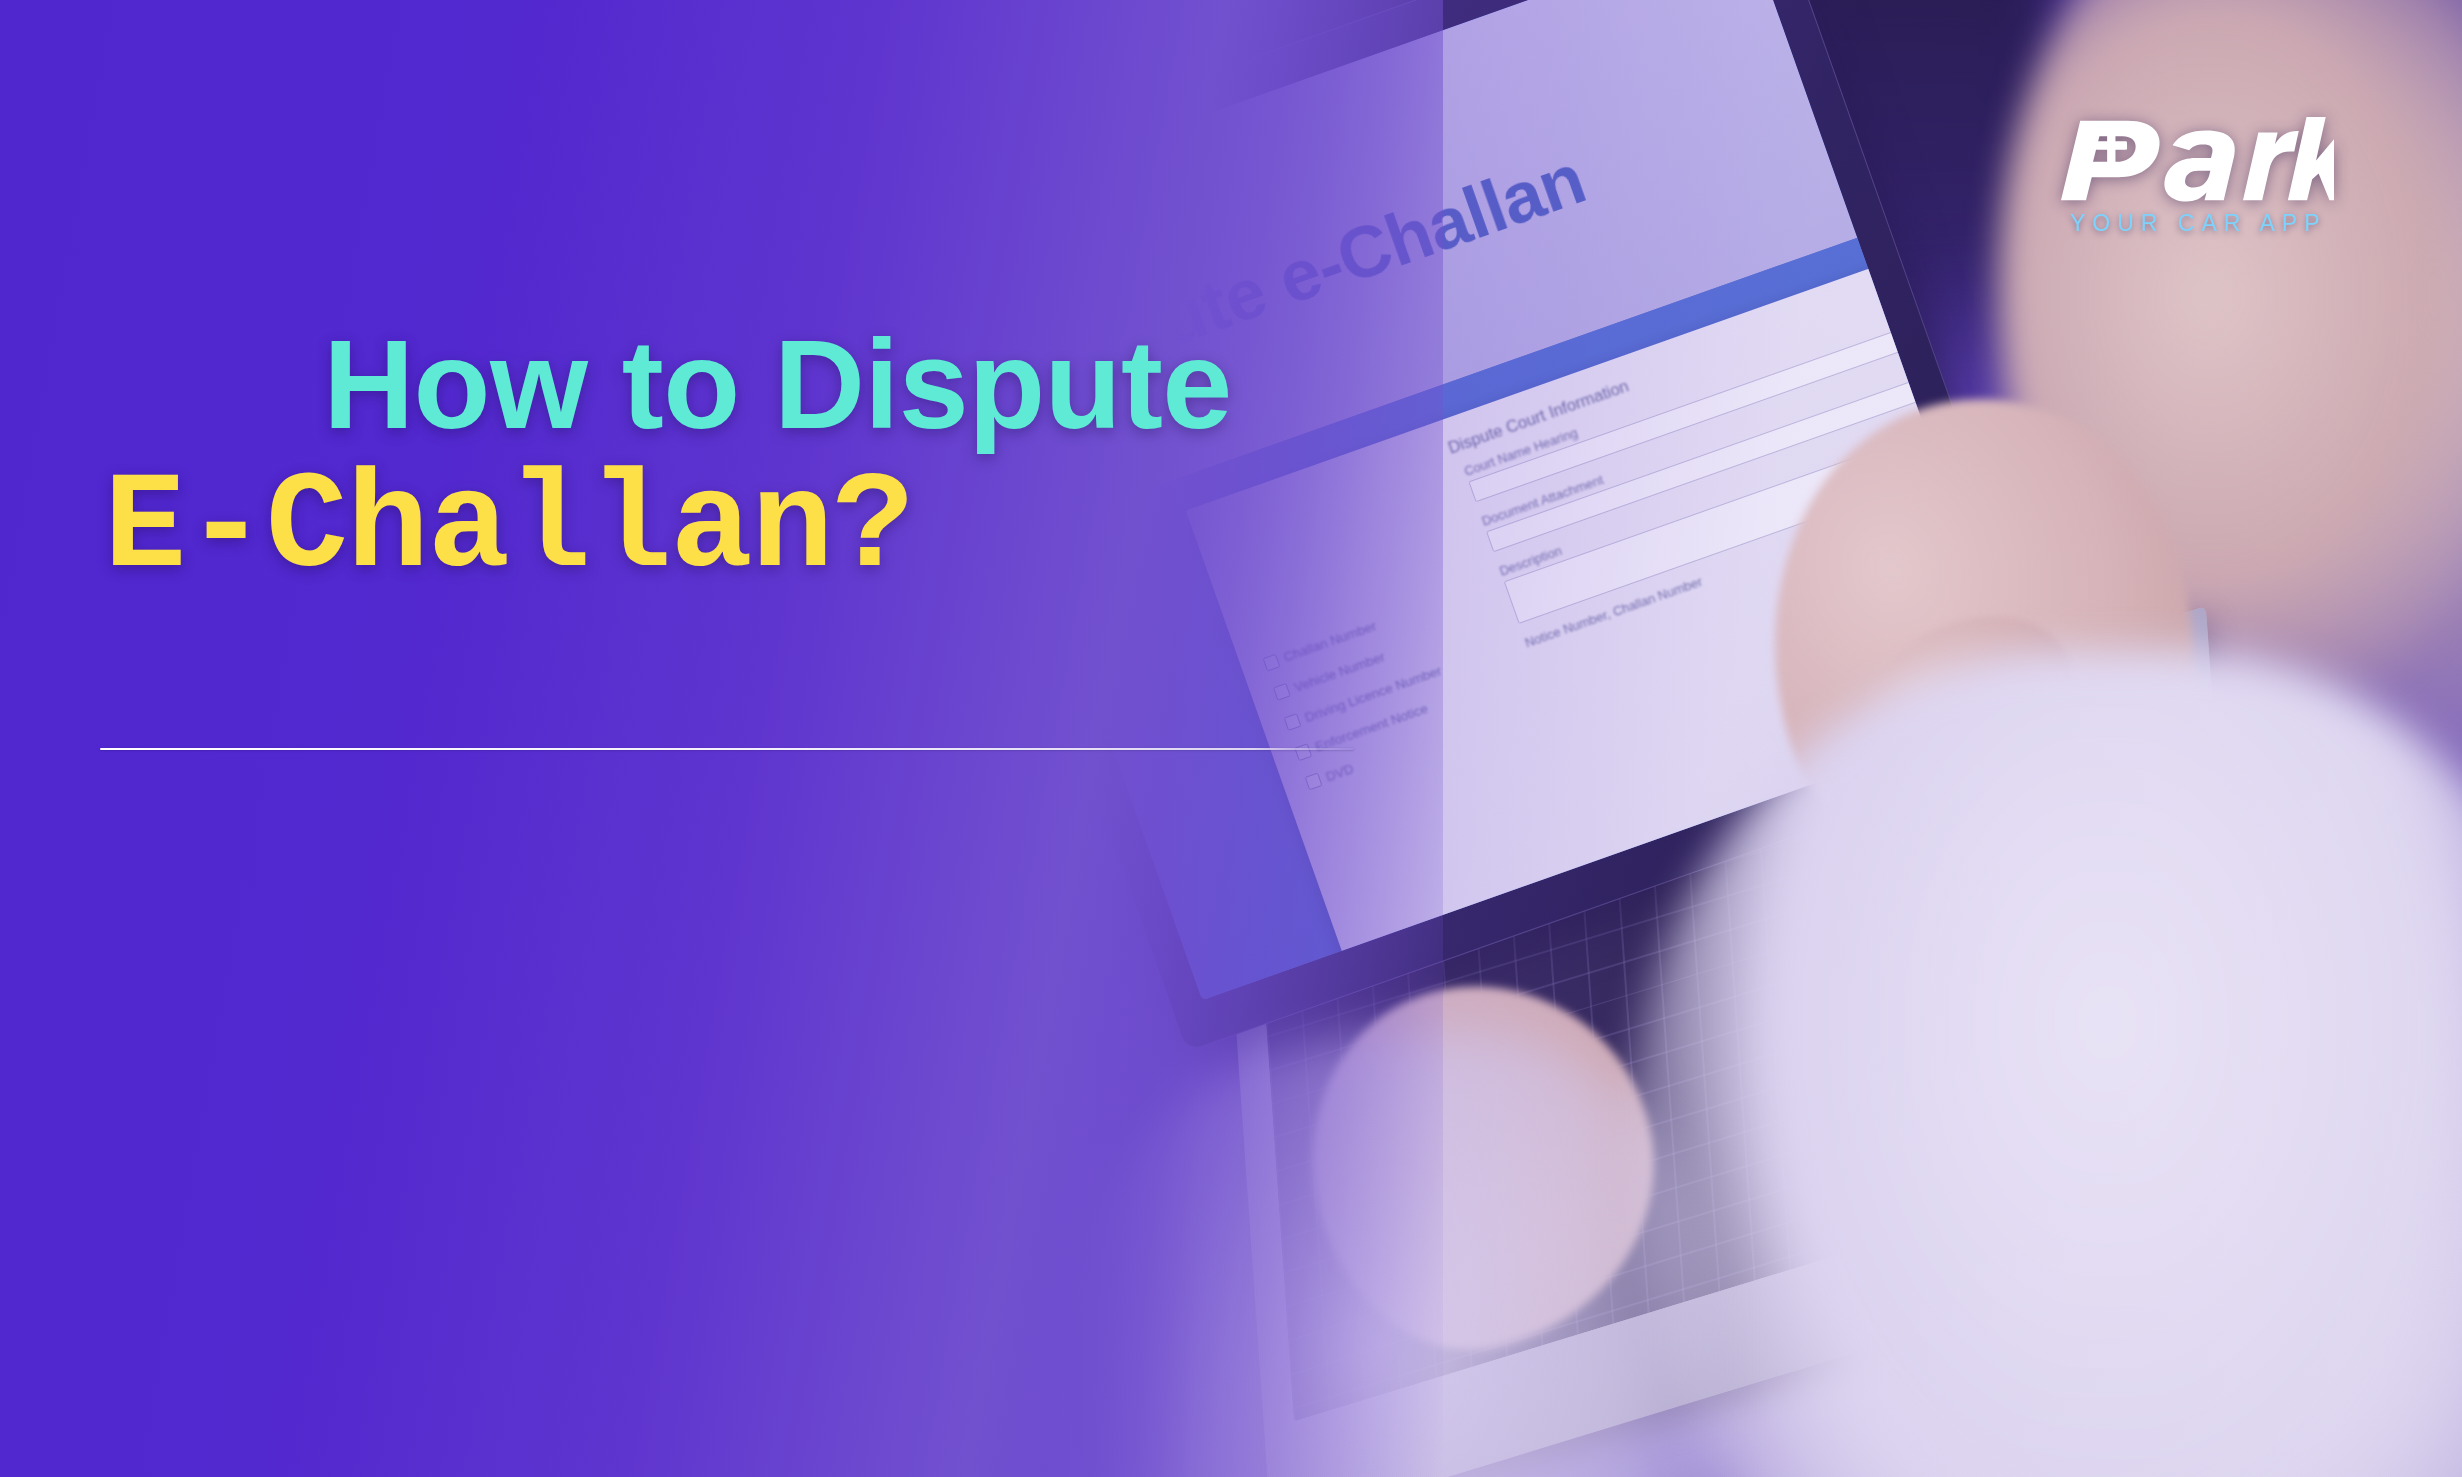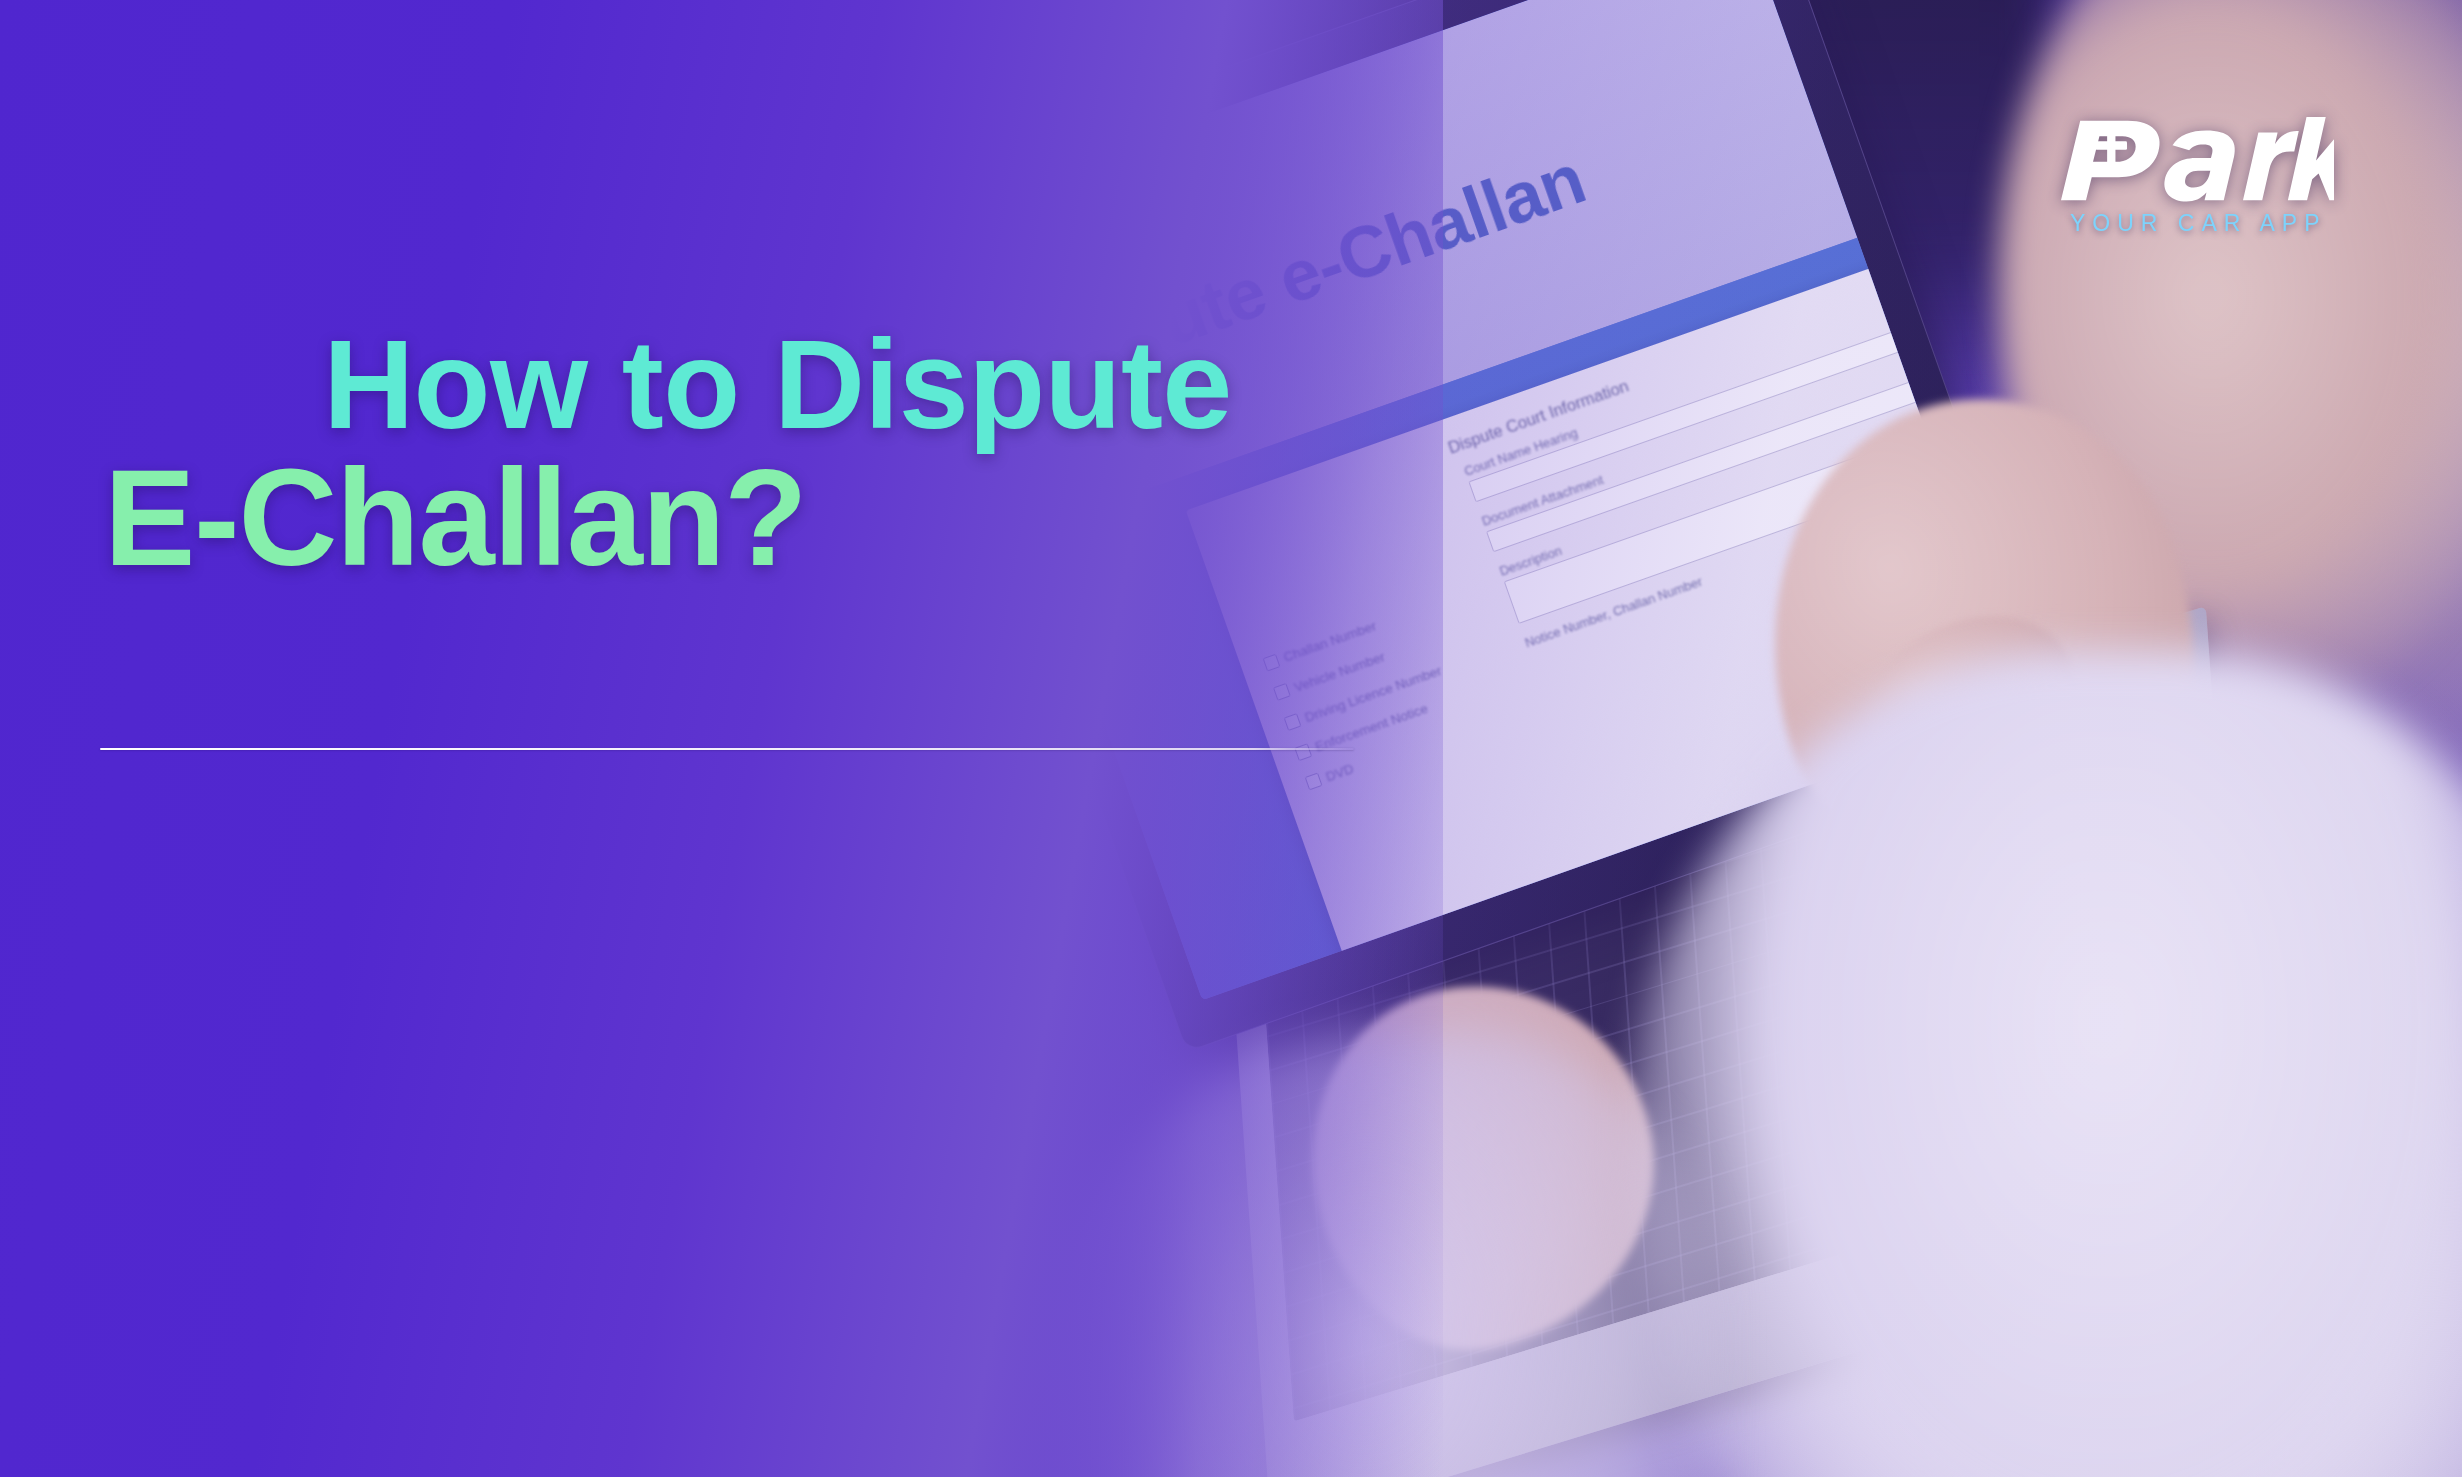--- a/index.html
+++ b/index.html
@@ -189,21 +189,21 @@
     z-index:6;
   }
   .h-line{
     font-weight:700;
     line-height:1.01;
     margin:0;
     text-shadow:0 3.8px 14px rgba(25,10,70,.35);
     letter-spacing:-0.6px;
   }
   .h-line1{font-size:126px;color:#5eead4;text-align:center;}
-  .h-line2{font-size:137px;color:#86efac;margin-top:1px;letter-spacing:-1.3px;}
+  .h-line2{font-size:137px;color:#fde047;margin-top:12px;letter-spacing:-1.3px;font-family:Liberation Mono, monospace;}
 
   #divider{
     position:absolute;left:100px;top:748px;width:1254px;height:1.9px;
     background:linear-gradient(to right,#ffffff 0%,#f2eefb 55%,#ded6f2 92%,rgba(222,214,242,0) 100%);
     z-index:6;border-radius:1.3px;
     box-shadow:0 0.6px 1.9px rgba(20,8,60,.25);
   }
 
   #subtitle{
     position:absolute;left:103px;top:822px;

